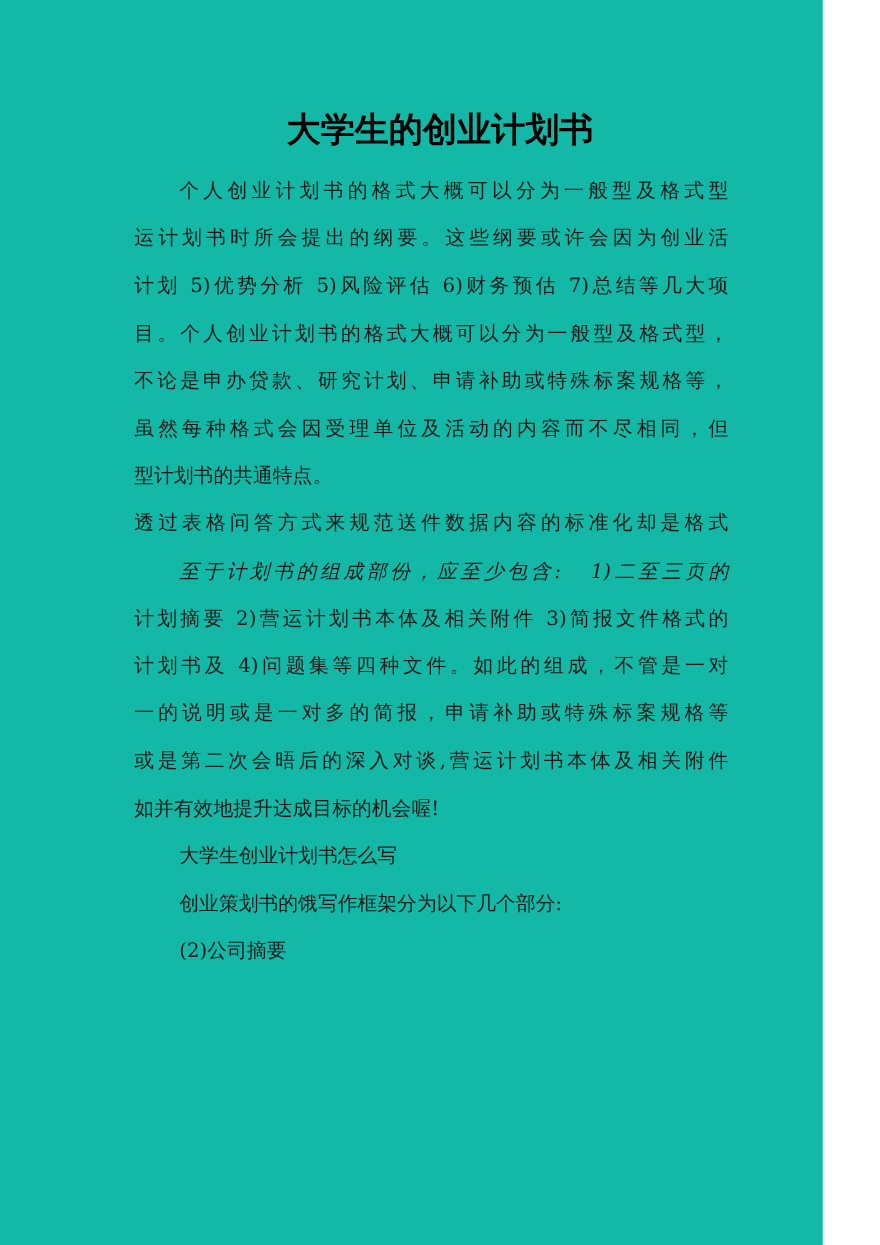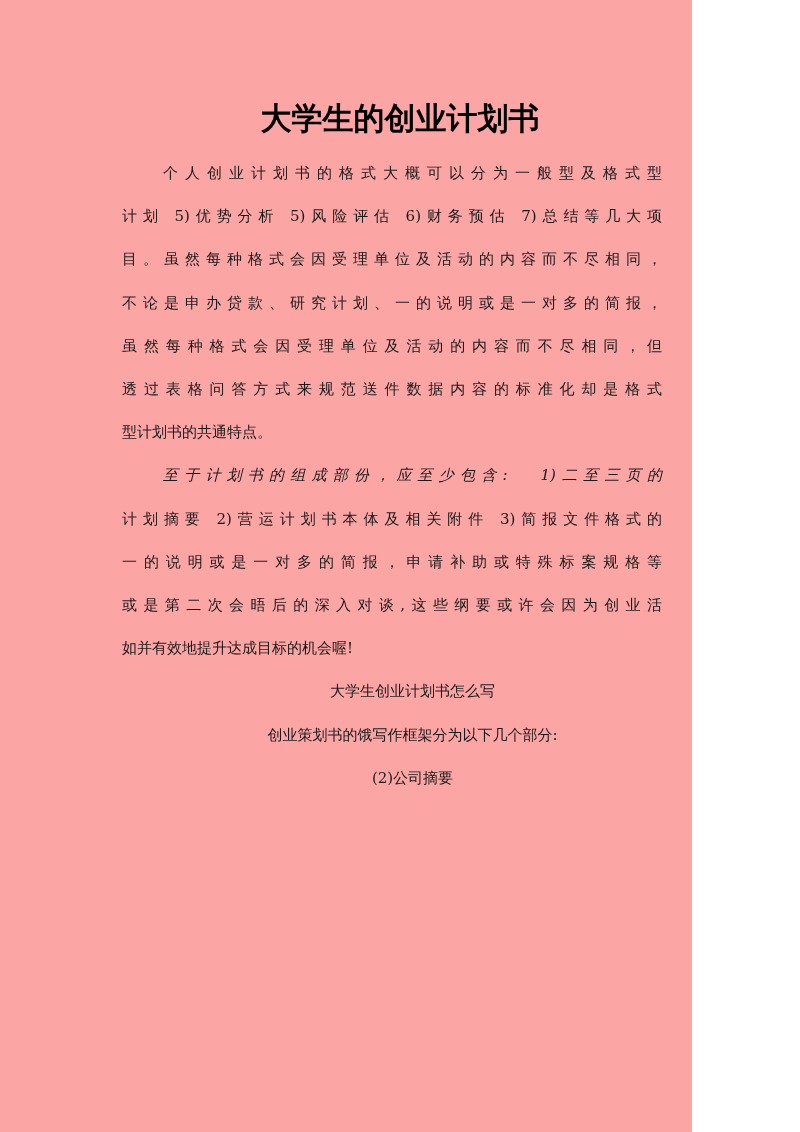--- a/index.html
+++ b/index.html
@@ -11,23 +11,23 @@
       width: 800px;
       height: 1132px;
       position: relative;
       overflow: hidden;
       color: #111111;
     }
     .page {
       position: absolute;
       left: 0;
       top: 0;
-      width: 692px;
+      width: 748px;
       height: 1132px;
-      background: #fca5a5;
+      background: #14b8a6;
     }
     .title {
       position: absolute;
       left: 0;
       top: 96px;
       width: 800px;
       text-align: center;
       font-family: "DejaVu Sans", "Liberation Sans", sans-serif;
       font-weight: bold;
       font-size: 31px;
@@ -35,70 +35,71 @@
       letter-spacing: 0px;
       color: #000000;
       margin: 0;
     }
     .body-text {
       position: absolute;
       left: 122px;
       top: 152px;
       width: 540px;
       font-family: "DejaVu Serif", "Liberation Serif", serif;
-      font-size: 15px;
+      font-size: 18px;
       line-height: 43.2px;
       color: #1a1a1a;
     }
     .line {
       display: block;
       white-space: nowrap;
       text-align: justify;
       text-align-last: justify;
     }
     .line.last {
       text-align-last: left;
     }
     .indent {
       padding-left: 41px;
     }
     .plain {
       margin: 0;
       padding-left: 41px;
       white-space: nowrap;
-      text-align: center;
     }
   </style>
 </head>
 <body>
 
 <div class="page">
 
   <h1 class="title">大学生的创业计划书</h1>
 
   <div class="body-text">
 
     <div class="para-block">
       <span class="line indent">个人创业计划书的格式大概可以分为一般型及格式型</span>
+      <span class="line">运计划书时所会提出的纲要。这些纲要或许会因为创业活</span>
     </div>
 
     <div class="para-block">
       <span class="line">计划 5)优势分析 5)风险评估 6)财务预估 7)总结等几大项</span>
-      <span class="line">目。虽然每种格式会因受理单位及活动的内容而不尽相同，</span>
-      <span class="line">不论是申办贷款、研究计划、一的说明或是一对多的简报，</span>
+      <span class="line">目。个人创业计划书的格式大概可以分为一般型及格式型，</span>
+      <span class="line">不论是申办贷款、研究计划、申请补助或特殊标案规格等，</span>
       <span class="line">虽然每种格式会因受理单位及活动的内容而不尽相同，但</span>
+      <span class="line last">型计划书的共通特点。</span>
       <span class="line">透过表格问答方式来规范送件数据内容的标准化却是格式</span>
-      <span class="line last">型计划书的共通特点。</span>
     </div>
 
     <div class="para-block">
       <span class="line indent" style="white-space: pre; font-style: italic;">至于计划书的组成部份，应至少包含:   1)二至三页的</span>
       <span class="line">计划摘要 2)营运计划书本体及相关附件 3)简报文件格式的</span>
+      <span class="line">计划书及 4)问题集等四种文件。如此的组成，不管是一对</span>
       <span class="line">一的说明或是一对多的简报，申请补助或特殊标案规格等</span>
-      <span class="line">或是第二次会晤后的深入对谈,这些纲要或许会因为创业活</span>
+      <span class="line">或是第二次会晤后的深入对谈,营运计划书本体及相关附件</span>
       <span class="line last">如并有效地提升达成目标的机会喔!</span>
     </div>
 
     <p class="plain">大学生创业计划书怎么写</p>
     <p class="plain">创业策划书的饿写作框架分为以下几个部分:</p>
     <p class="plain">(2)公司摘要</p>
 
   </div>
 </div>
 

